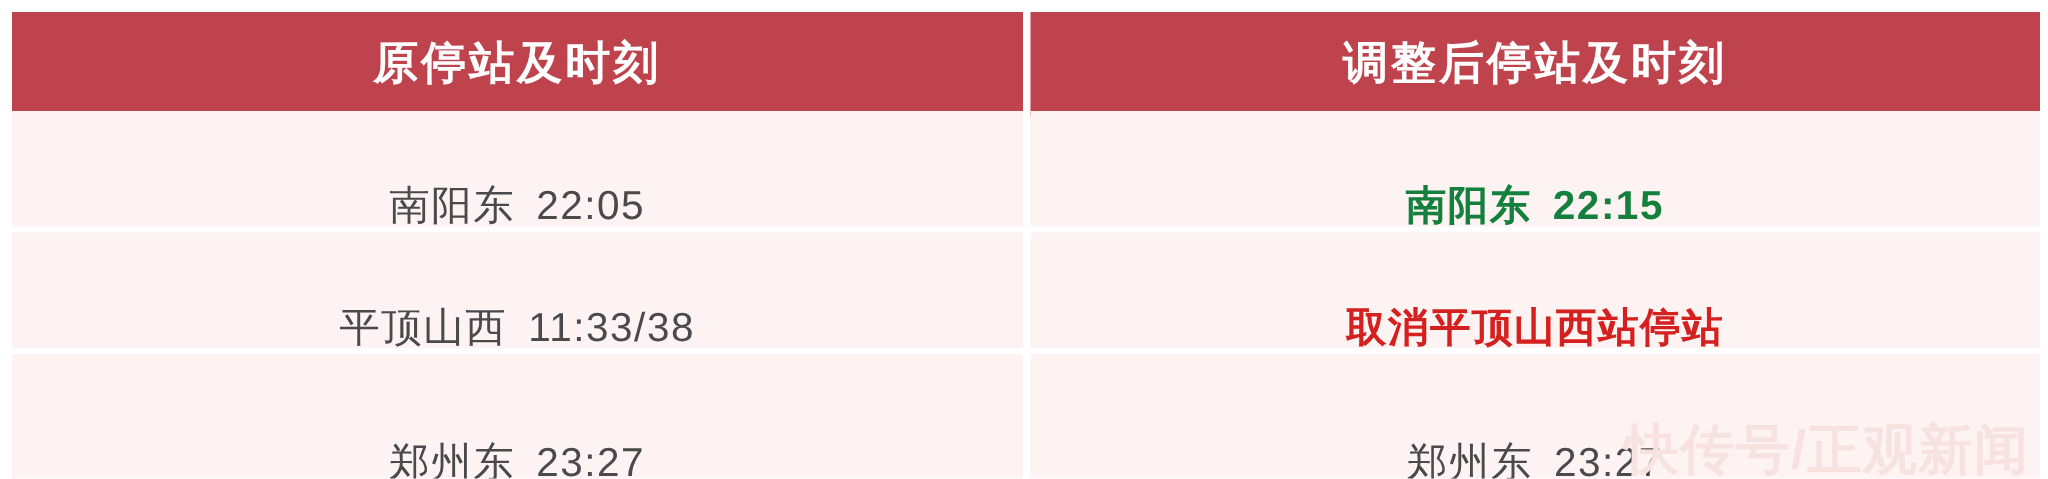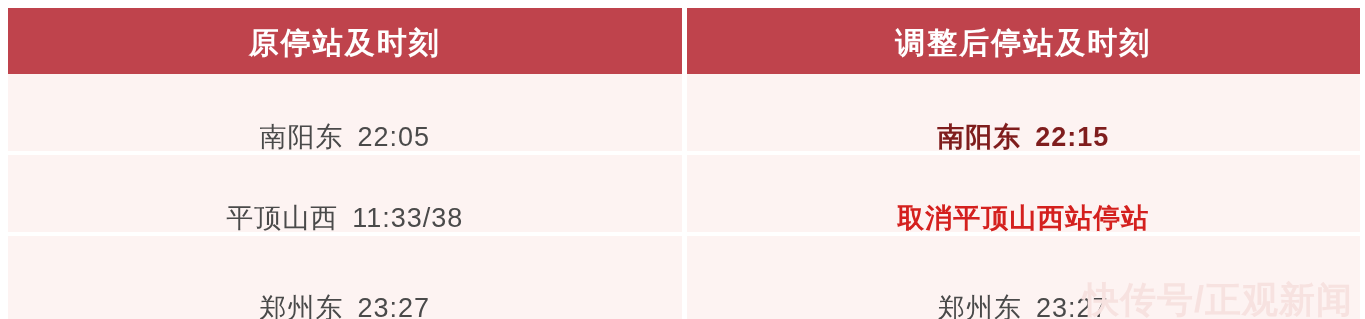--- a/index.html
+++ b/index.html
@@ -78,21 +78,21 @@
     font-size: 27px;
     line-height: 1;
     white-space: nowrap;
   }
   .cell-plain .ctext {
     color: #4A4A4A;
     font-weight: normal;
     letter-spacing: 1px;
   }
   .cell-hl-crimson .ctext {
-    color: #7f1d1d;
+    color: #15803d;
     font-weight: bold;
     letter-spacing: 1px;
   }
   .cell-hl-red .ctext {
     color: #D4201E;
     font-weight: bold;
     letter-spacing: 1px;
     margin-top: 16px;
   }
 

